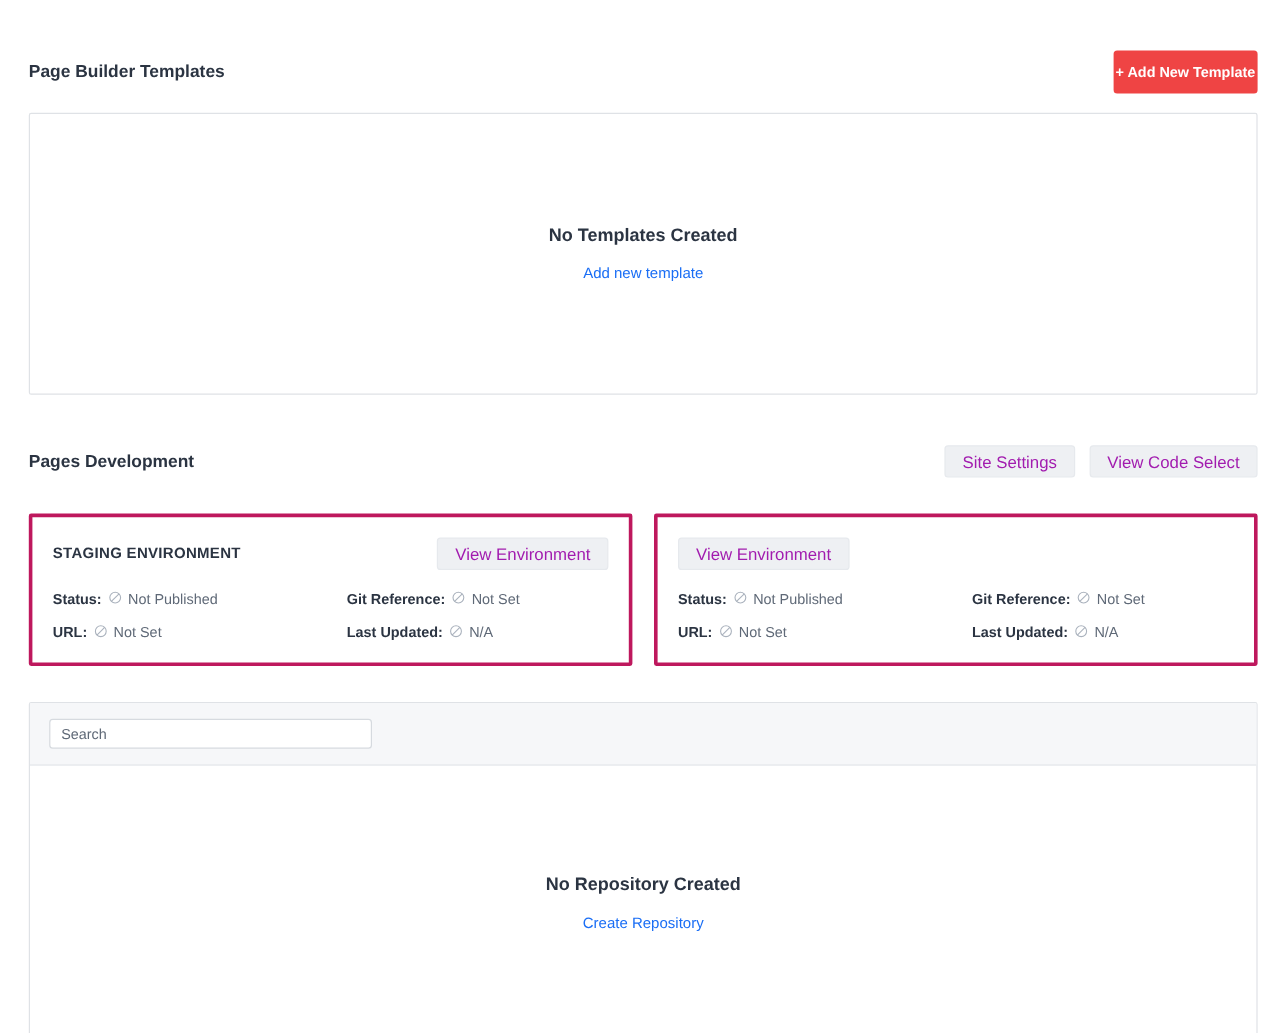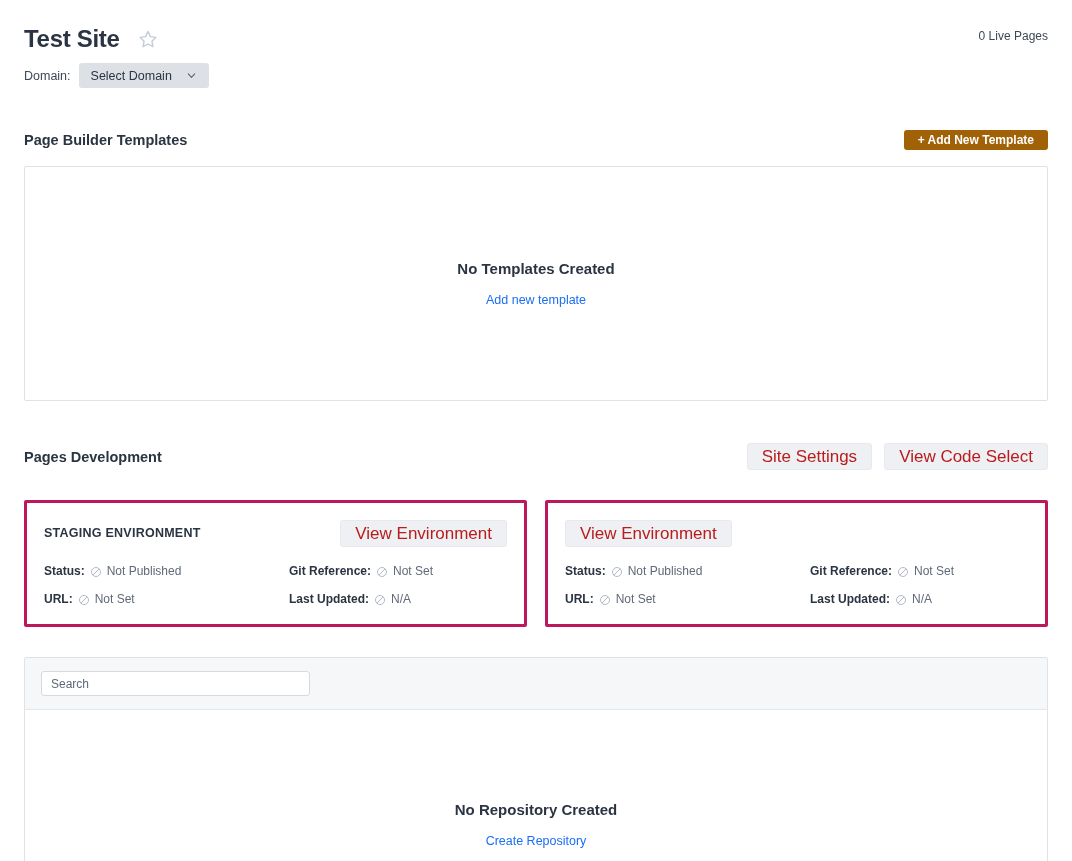--- a/index.html
+++ b/index.html
@@ -38,27 +38,27 @@
 
   
   .section-head {
     display: flex; align-items: center; justify-content: space-between;
     margin-top: 42px;
   }
   .section-title { font-size: 14.5px; font-weight: bold; color: #2b3442; }
   .section-actions { display: flex; gap: 12px; }
 
   .btn-dark {
-    background: #a16207; color: #ffffff; border: none; border-radius: 3px;
-    font-size: 12px; font-weight: bold; padding: 0 14px; height: 20px;
+    background: #ef4444; color: #ffffff; border: none; border-radius: 3px;
+    font-size: 12px; font-weight: bold; padding: 0 2px; height: 36px;
     cursor: pointer; font-family: "Liberation Sans", sans-serif;
   }
   .btn-disabled {
-    background: #eef0f3; color: #b91c1c; border: 1px solid #e6e9ed;
-    border-radius: 3px; font-size: 17px; padding: 0 14px; height: 27px;
+    background: #eef0f3; color: #a21caf; border: 1px solid #e6e9ed;
+    border-radius: 3px; font-size: 14px; padding: 0 14px; height: 27px;
     cursor: default; font-family: "Liberation Sans", sans-serif;
   }
 
   
   .panel {
     border: 1px solid #dfe2e6; background: #ffffff;
     border-radius: 2px; margin-top: 16px;
   }
   .empty-panel {
     height: 235px; display: flex; flex-direction: column;
@@ -76,21 +76,21 @@
     border-radius: 2px; padding: 17px 17px 18px 17px; min-height: 127px;
   }
   .env-top { display: flex; align-items: flex-start; justify-content: space-between; }
   .env-name {
     font-size: 12.5px; font-weight: bold; color: #2b3442;
     letter-spacing: 0.25px; padding-top: 6px;
   }
   .env-rows { margin-top: 17px; }
   .env-row { display: flex; margin-top: 0; }
   .env-row + .env-row { margin-top: 14px; }
-  .env-cell { display: flex; align-items: flex-end; gap: 5px; font-size: 12px; }
+  .env-cell { display: flex; align-items: flex-start; gap: 5px; font-size: 12px; }
   .env-cell.c1 { width: 245px; }
   .env-key { font-weight: bold; color: #2b3442; }
   .env-val { color: #5f6977; }
   .ban-icon { width: 12px; height: 12px; color: #aab2bd; display: inline-flex; flex: none; }
 
   
   .repo-panel { margin-top: 30px; border: 1px solid #dfe2e6; background: #fff; border-radius: 2px; }
   .repo-toolbar {
     background: #f6f7f9; border-bottom: 1px solid #e3e6ea;
     padding: 13px 16px;
@@ -105,44 +105,20 @@
     height: 228px; display: flex; flex-direction: column;
     align-items: center; justify-content: center; gap: 16px;
   }
   svg { display: block; }
 </style>
 </head>
 <body>
 
 <div class="page">
 
-  <div class="site-header">
-    <div class="title-row">
-      <h1 class="site-title">Test Site</h1>
-      <span class="star-icon">
-        <svg viewBox="0 0 24 24" width="20" height="20" fill="none" stroke="currentColor" stroke-width="1.7" stroke-linejoin="round">
-          <polygon points="12,3 14.9,9.2 21.5,10 16.7,14.6 17.9,21.2 12,18 6.1,21.2 7.3,14.6 2.5,10 9.1,9.2"></polygon>
-        </svg>
-      </span>
-    </div>
-
-    <div class="live-pages">0 Live Pages</div>
-
-    <div class="domain-row">
-      <span class="domain-label">Domain:</span>
-      <button class="domain-select">
-        <span>Select Domain</span>
-        <span class="chev">
-          <svg viewBox="0 0 24 24" width="11" height="11" fill="none" stroke="currentColor" stroke-width="2.4" stroke-linecap="round" stroke-linejoin="round">
-            <polyline points="5,8.5 12,16 19,8.5"></polyline>
-          </svg>
-        </span>
-      </button>
-    </div>
-  </div>
 
   <div class="section-head">
     <div class="section-title">Page Builder Templates</div>
     <button class="btn-dark">+ Add New Template</button>
   </div>
 
   <div class="panel empty-panel">
     <div class="empty-title">No Templates Created</div>
     <a class="empty-link">Add new template</a>
   </div>

